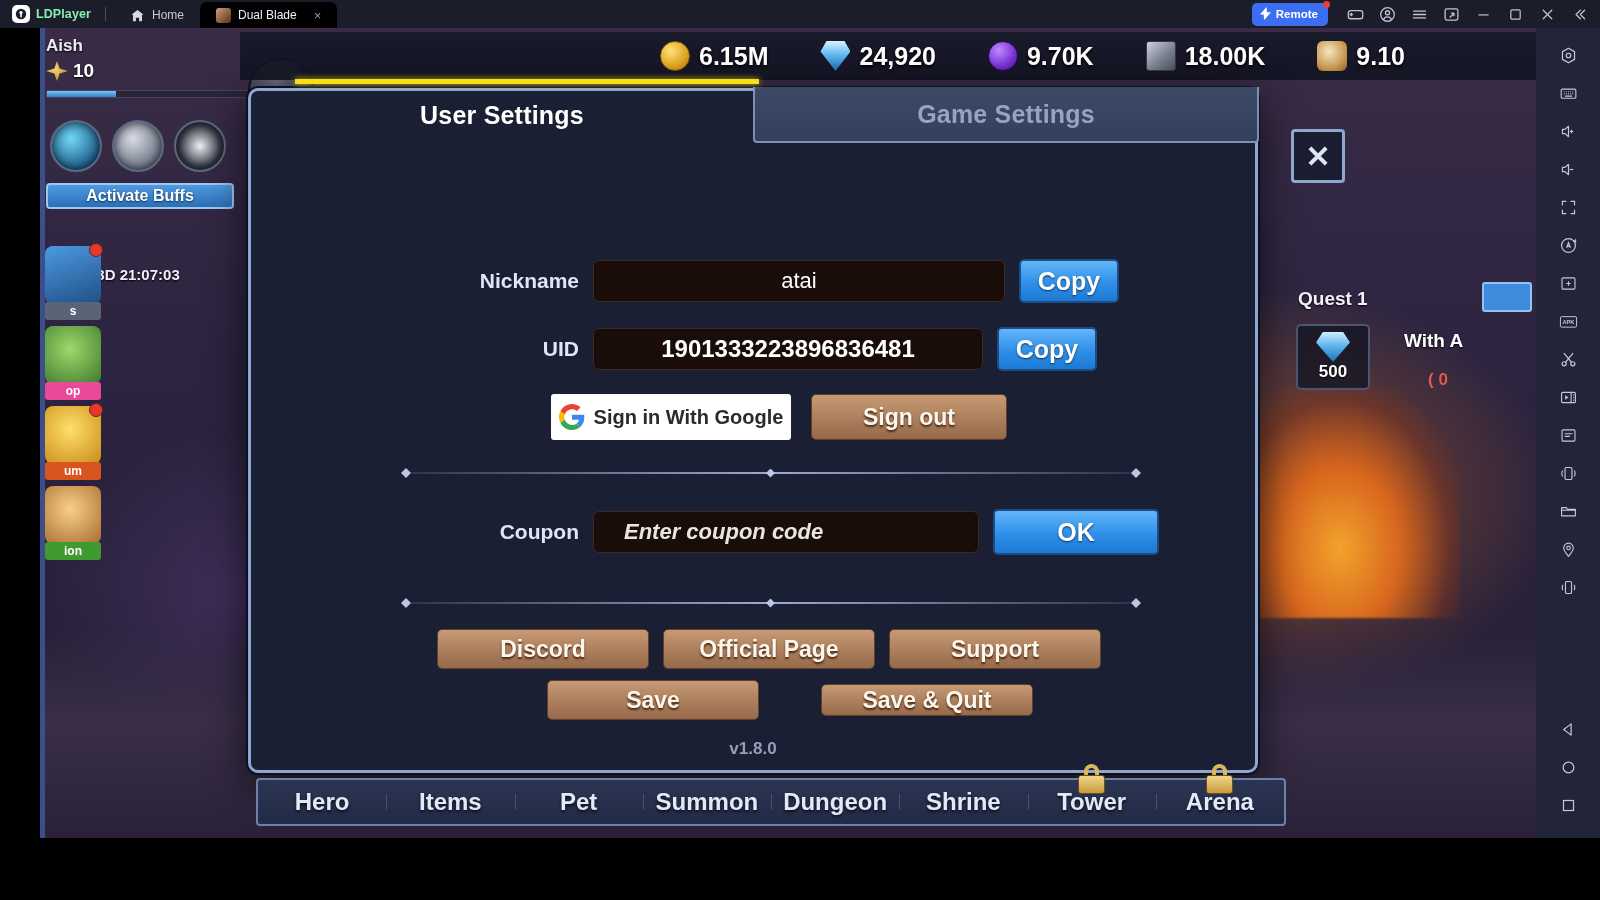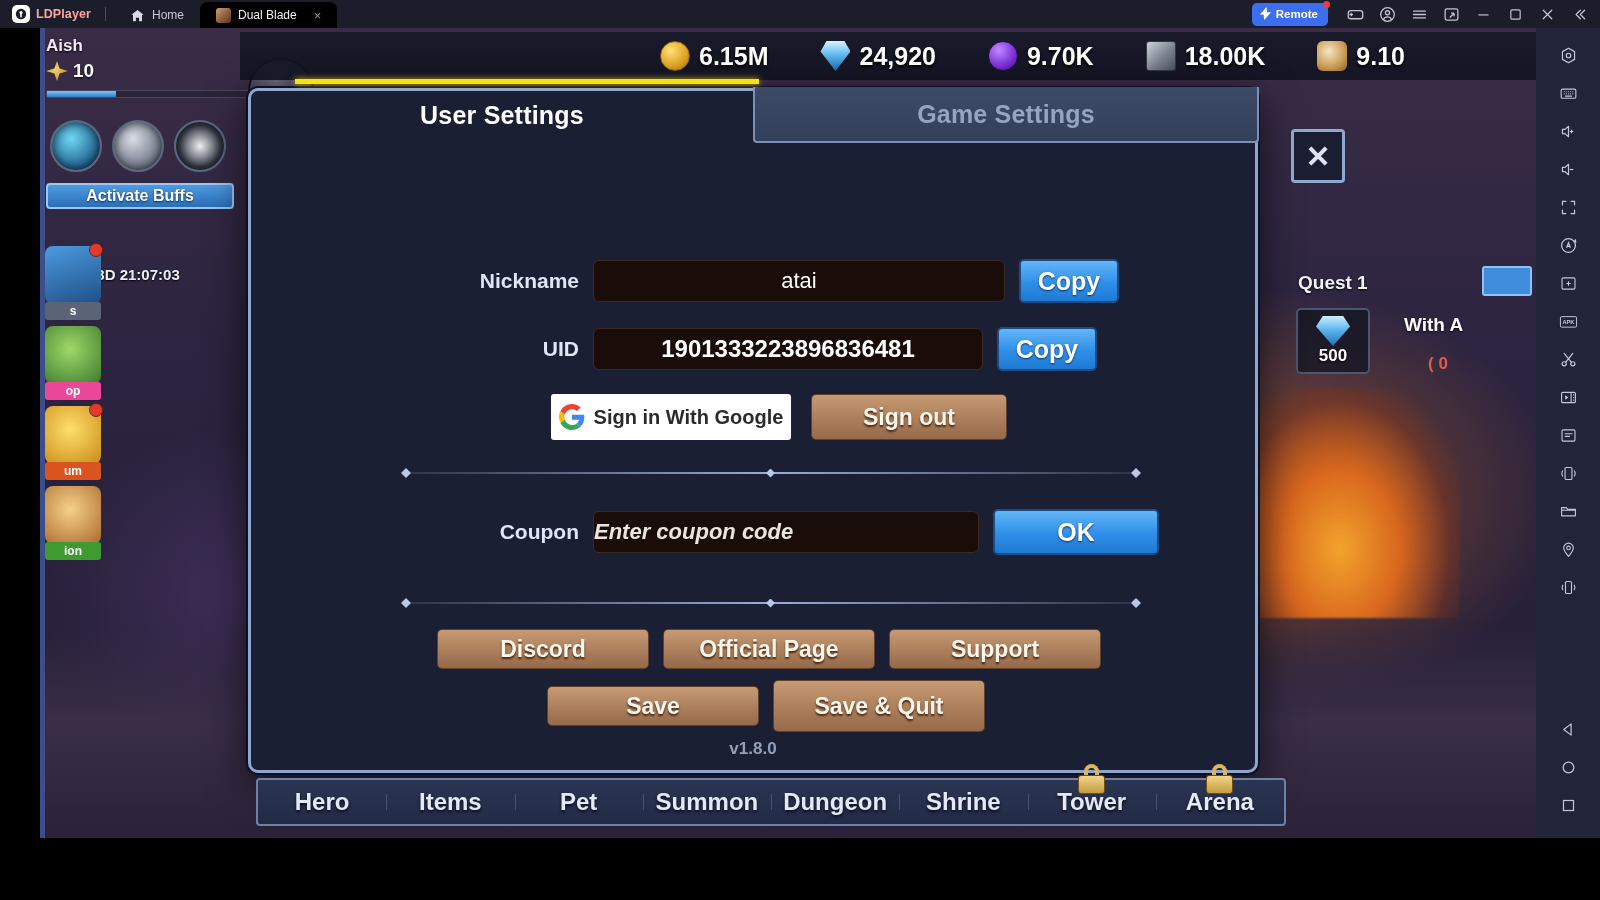--- a/index.html
+++ b/index.html
@@ -17,21 +17,21 @@
     background: #1c1d2b;
     display: flex; align-items: center;
     z-index: 50;
   }
   .ld-brand { display: flex; align-items: center; gap: 6px; padding-left: 12px; }
   .ld-logo {
     width: 18px; height: 18px; border-radius: 5px; background: #fff;
     display: flex; align-items: center; justify-content: center;
     color: #1c1d2b; font-size: 12px; font-weight: bold;
   }
-  .ld-name { color: #fca5a5; font-size: 12.5px; font-weight: bold; letter-spacing: .1px; }
+  .ld-name { color: #86efac; font-size: 12.5px; font-weight: bold; letter-spacing: .1px; }
   .ld-sep { width: 1px; height: 14px; background: #4a4b60; margin: 0 14px 0 14px; }
   .tabstrip { display: flex; align-items: flex-end; height: 28px; }
   .tab {
     display: flex; align-items: center; gap: 7px;
     height: 26px; padding: 0 16px;
     color: #c7c8d6; font-size: 12px;
     border-radius: 7px 7px 0 0;
   }
   .tab.home { padding-left: 10px; }
   .tab.active { background: #000000; color: #f2f2f7; }
@@ -160,21 +160,21 @@
     overflow: hidden; white-space: nowrap;
   }
   .side-ico .red {
     position: absolute; right: -2px; top: -3px;
     width: 14px; height: 14px; border-radius: 50%;
     background: #e23b2b; border: 1px solid #7a1c12;
   }
 
   
   .quest-panel {
-    position: absolute; left: 1218px; top: 234px; width: 278px; height: 130px; text-align: right;
+    position: absolute; left: 1218px; top: 250px; width: 278px; height: 130px; text-align: right;
   }
   .quest-head {
     position: absolute; left: 40px; top: 10px;
     color: #f2f1f8; font-size: 19px; font-weight: bold; text-shadow: 0 1px 2px #000;
   }
   .quest-chip {
     position: absolute; right: 4px; top: 4px; width: 50px; height: 30px;
     background: #3f8bdc; border: 2px solid #8ec3f3; border-radius: 3px;
   }
   .quest-reward {
@@ -247,21 +247,21 @@
   }
 
   .form-row { position: absolute; display: flex; align-items: center; gap: 14px; }
   .f-label { color: #dfe6f4; font-size: 21px; font-weight: bold; text-align: right; white-space: nowrap; }
   .f-input {
     height: 42px; border-radius: 6px;
     background: #1a0c08; border: 1px solid #3b2a22;
     display: flex; align-items: center; justify-content: center;
     color: #ffffff; font-size: 22px;
   }
-  .f-input.left { justify-content: flex-start; padding-left: 0; }
+  .f-input.left { justify-content: flex-start; padding-left: 30px; }
   .f-input.uid { font-weight: bold; font-size: 24px; }
   .f-input.placeholder { color: #e9e5e0; font-style: italic; font-weight: bold; }
   .btn-blue {
     height: 44px; border-radius: 5px;
     background: linear-gradient(180deg,#63b6f8,#2f8fe8 55%,#1d7ad4);
     border: 2px solid #1c4c86;
     color: #ffffff; font-size: 25px; font-weight: bold;
     display: flex; align-items: center; justify-content: center;
     text-shadow: 0 1px 2px rgba(10,40,80,.9);
   }
@@ -599,21 +599,21 @@
         </div>
         <div class="btn-brown" style="width:212px; height:40px;">
           <span>Support</span>
         </div>
       </div>
 
       <div class="form-row" style="left:296px; top:589px; gap:14px;">
         <div class="btn-brown" style="width:212px; height:40px;">
           <span>Save</span>
         </div>
-        <div class="btn-brown" style="width:212px; height:52px;">
+        <div class="btn-brown" style="width:212px; height:32px;margin-left:48px;">
           <span>Save &amp; Quit</span>
         </div>
       </div>
 
       <div class="ver">v1.8.0</div>
     </div>
 
     <div class="bottomnav">
       <div class="nav-item">
         <span>Hero</span>

